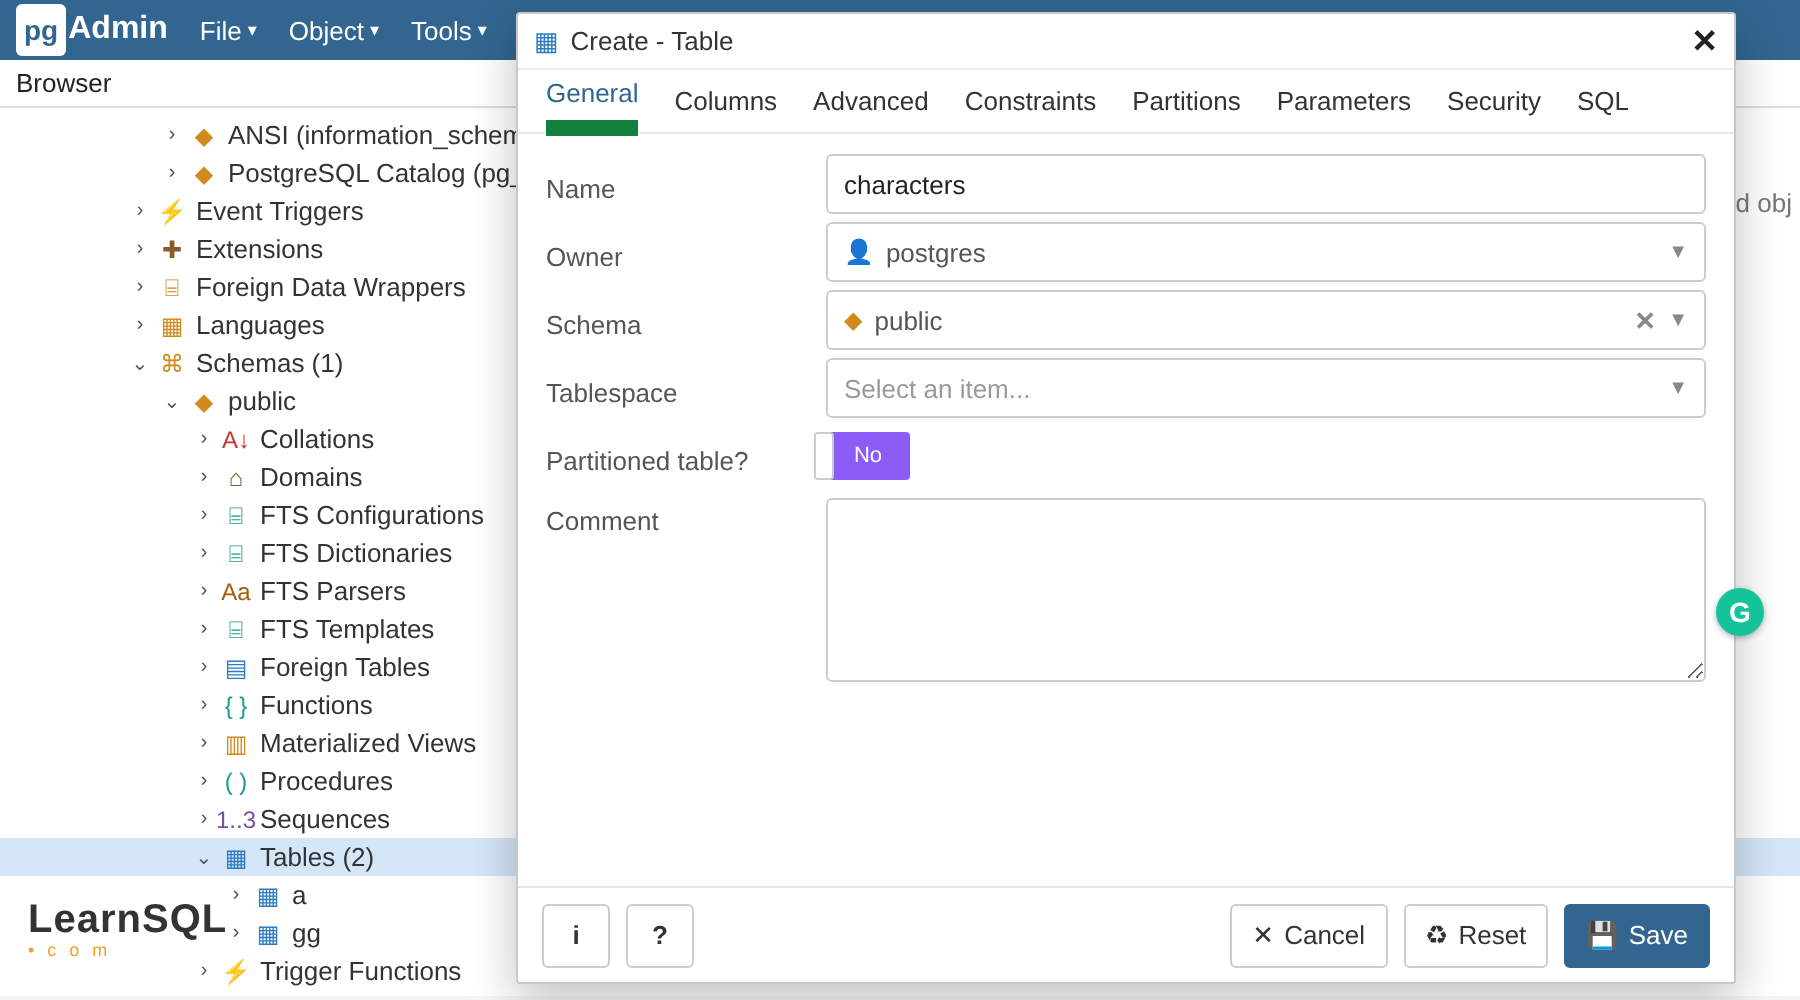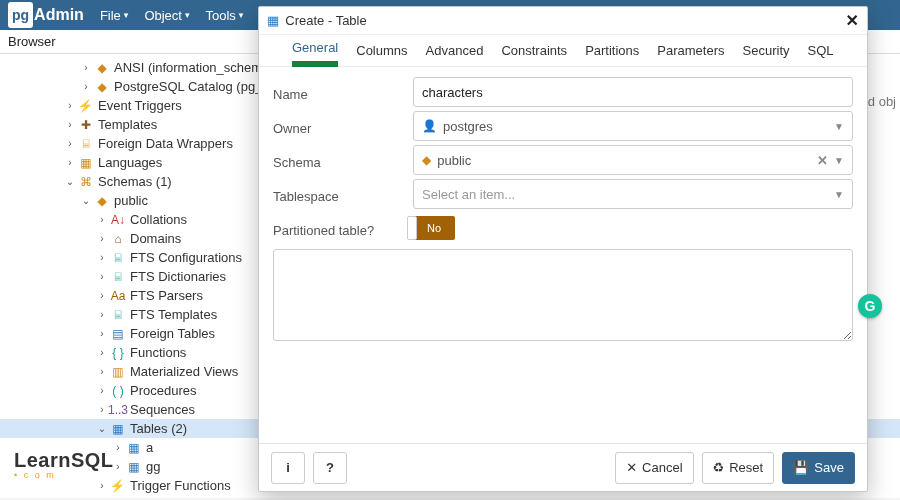--- a/index.html
+++ b/index.html
@@ -17,33 +17,33 @@
   .label { font-size: 13px; color: #333; }
   .selected { background: #d4e6f7; }
   .c-orange{color:#d28a1d;} .c-teal{color:#1c9b8e;} .c-blue{color:#2f7bbf;} .c-green{color:#a16207;} .c-purple{color:#7a4fa3;} .c-brown{color:#8a5a2b;} .c-red{color:#c0392b;}
 
   .dialog { position: absolute; left: 258px; top: 6px; width: 610px; height: 486px; background: #fff; border: 1px solid #c8c8c8; box-shadow: 0 8px 24px rgba(0,0,0,.25); display: flex; flex-direction: column; border-radius: 2px; }
   .dlg-title { height: 28px; display: flex; align-items: center; padding: 0 8px; border-bottom: 1px solid #eee; font-size: 13px; }
   .dlg-title .table-icon { color:#2f7bbf; margin-right:6px; }
   .dlg-title .close { margin-left: auto; cursor: pointer; font-size: 16px; font-weight:bold; color:#222; }
   .tabs { display: flex; gap: 18px; padding: 0 14px; border-bottom: 1px solid #eaeaea; height: 32px; align-items:center; font-size: 13px; }
   .tab { color: #333; cursor:pointer; padding: 6px 0; }
-  .tab.active { color: #326690; border-bottom: 6px solid #15803d; font-weight: 500; margin-left: 19px; }
+  .tab.active { color: #326690; border-bottom: 8px solid #15803d; font-weight: 500; }
   .form { padding: 8px 14px 0 14px; flex: 1; overflow:auto; }
   .frow { display: flex; align-items: center; min-height: 34px; }
   .flabel { width: 140px; color: #555; font-size: 13px; padding-top:4px; }
   .fctrl { flex: 1; }
   .text-input { width: 100%; height: 30px; border: 1px solid #ccc; border-radius: 3px; padding: 0 8px; font-size: 13px; color:#222; }
   .select { width: 100%; height: 30px; border: 1px solid #ccc; border-radius: 3px; padding: 0 8px; font-size: 13px; display:flex; align-items:center; cursor:pointer; position:relative; color:#555; }
   .select .caret { position:absolute; right:8px; color:#888; font-size:10px; }
   .select .xclear { position:absolute; right:24px; color:#888; font-weight:bold; cursor:pointer; }
   .select .sicon { margin-right:6px; font-size:12px; }
   .placeholder { color:#999; }
   .toggle { display:inline-flex; align-items:center; }
-  .toggle .track { width: 42px; height: 24px; background:#a16207; border-radius: 2px; display:flex; align-items:center; justify-content:center; color:#fff; font-size:11px; position:relative; }
+  .toggle .track { width: 42px; height: 24px; background:#8b5cf6; border-radius: 2px; display:flex; align-items:center; justify-content:center; color:#fff; font-size:11px; position:relative; }
   .toggle .knob { position:absolute; left:-6px; width:10px; height:24px; background:#fff; border:1px solid #ccc; border-radius:2px; }
   .textarea { width:100%; height:92px; border:1px solid #ccc; border-radius:3px; resize:vertical; padding:4px 8px; font-size:13px; }
   .footer { height: 48px; border-top: 1px solid #e5e5e5; display:flex; align-items:center; padding: 0 12px; gap: 8px; }
   .btn { height: 32px; border: 1px solid #ccc; background: #fff; border-radius: 3px; padding: 0 10px; font-size: 13px; display:inline-flex; align-items:center; gap:5px; cursor:pointer; color:#333; }
   .btn.icon-only { width: 34px; justify-content:center; padding:0; font-weight:bold; }
   .btn.primary { background:#326690; color:#fff; border-color:#326690; }
   .spacer { flex:1; }
   .grammarly { position:absolute; right:18px; bottom:182px; width:24px; height:24px; border-radius:50%; background:#15c39a; color:#fff; display:flex; align-items:center; justify-content:center; font-weight:bold; font-size:14px; box-shadow:0 1px 3px rgba(0,0,0,.3); }
   .watermark { position:absolute; left:14px; bottom:20px; font-size:20px; color:#222; font-weight:600; letter-spacing:.5px; }
   .watermark .s{color:#333}
@@ -93,21 +93,21 @@
         <span class="label">PostgreSQL Catalog (pg_catalog)</span>
       </div>
       <div class="node" style="padding-left: 64px;">
         <span class="chev">›</span>
         <span class="ticon c-teal">⚡</span>
         <span class="label">Event Triggers</span>
       </div>
       <div class="node" style="padding-left: 64px;">
         <span class="chev">›</span>
         <span class="ticon c-brown">✚</span>
-        <span class="label">Templates</span>
+        <span class="label">Extensions</span>
       </div>
       <div class="node" style="padding-left: 64px;">
         <span class="chev">›</span>
         <span class="ticon c-orange">⌸</span>
         <span class="label">Foreign Data Wrappers</span>
       </div>
       <div class="node" style="padding-left: 64px;">
         <span class="chev">›</span>
         <span class="ticon c-orange">▦</span>
         <span class="label">Languages</span>
@@ -258,20 +258,21 @@
       <div class="fctrl">
         <div class="toggle">
           <div class="track">
               <div class="knob"></div>
               <span>No</span>
             </div>
         </div>
       </div>
     </div>
     <div class="frow" style="align-items:flex-start; margin-top:4px;">
+      <div class="flabel">Comment</div>
       <div class="fctrl"><textarea class="textarea" style=""></textarea></div>
     </div>
   </div>
   <div class="footer">
     <button class="btn icon-only">
         <span>i</span>
       </button>
     <button class="btn icon-only">
         <span>?</span>
       </button>

